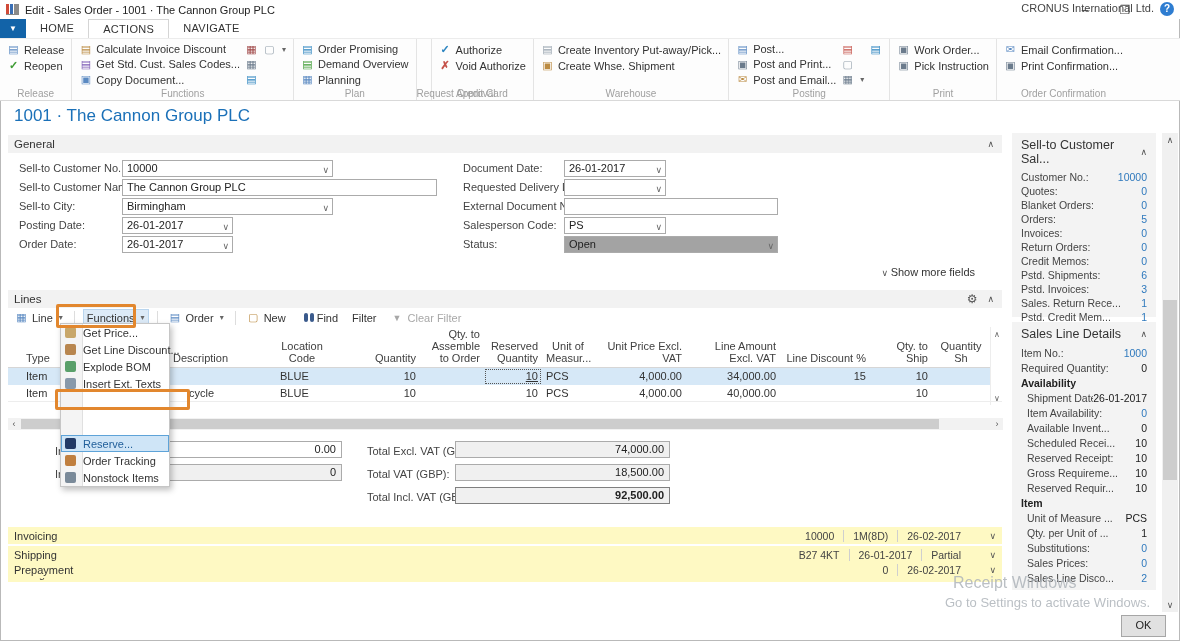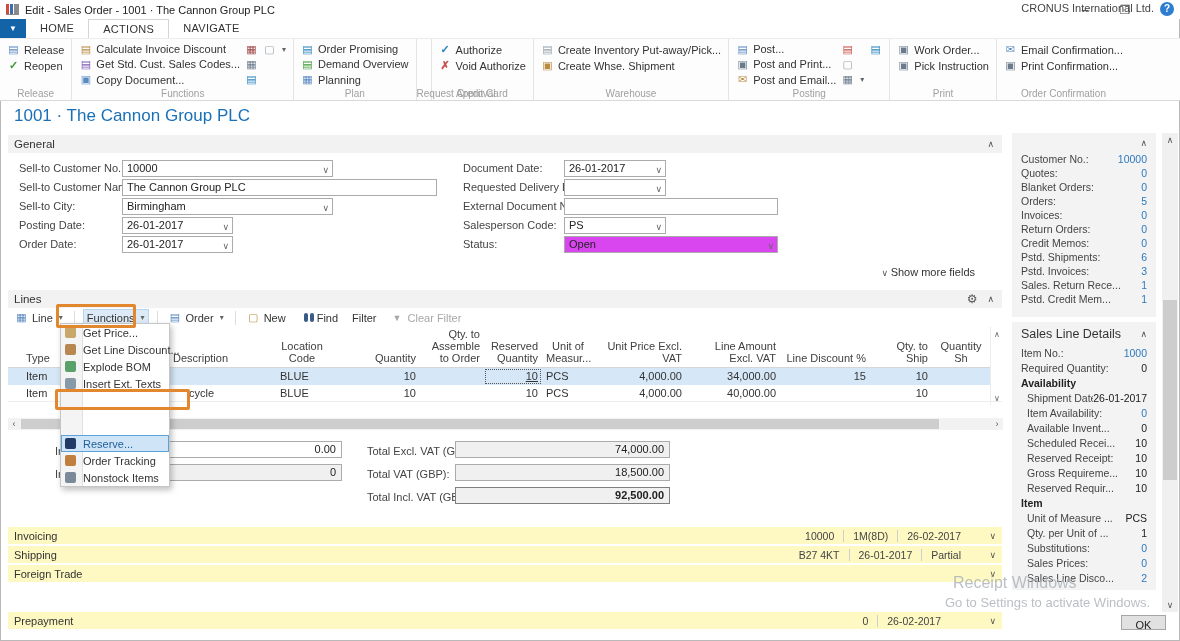--- a/index.html
+++ b/index.html
@@ -43,21 +43,21 @@
 
   
   .pagetitle{position:absolute;left:14px;top:106px;font-size:17px;color:#1a70b8;}
   .bar{position:absolute;left:8px;width:994px;height:18px;background:#f2f2f2;display:flex;align-items:center;padding:0 8px 0 6px;font-size:11.5px;color:#333;}
   .bar .chev{margin-left:auto;color:#555;font-size:9px;}
   .flabel{position:absolute;font-size:11px;color:#444;white-space:nowrap;}
   .combo,.tfield{position:absolute;height:17px;border:1px solid #ababab;background:#fff;font-size:11px;line-height:15px;padding:0 16px 0 4px;color:#222;}
   .tfield{padding-right:11px;}
   .combo .cv{position:absolute;right:3px;top:2px;color:#666;font-size:9px;font-style:normal;}
   .combo .cv::before{content:"∨";}
-  .combo.gray{background:#d946ef;}
+  .combo.gray{background:#a3a3a3;}
   .showmore{position:absolute;left:845px;top:266px;width:130px;text-align:right;color:#333;font-size:11px;}
   .showmore::before{content:"∨  ";font-size:9px;color:#555;}
 
   
   .ltoolbar{position:absolute;left:8px;top:308px;width:994px;height:19px;display:flex;align-items:center;gap:8px;padding-left:4px;background:#fff;}
   .tbtn{display:flex;align-items:center;gap:4px;color:#333;height:17px;padding:0 3px;white-space:nowrap;}
   .tbtn.hl{background:#dceaf7;border:1px solid #b9d5ee;}
   .tbtn.disabled{color:#a8a8a8;}
   .tsep{width:1px;height:14px;background:#ddd;}
 
@@ -123,21 +123,21 @@
   .annot{position:absolute;border:3px solid #e2872e;border-radius:2px;z-index:45;pointer-events:none;}
   .annot.a1{left:56px;top:304px;width:80px;height:24px;}
   .annot.a2{left:55px;top:389px;width:135px;height:21px;}
 
   
   .wm{position:absolute;color:#aeb4ba;z-index:60;pointer-events:none;opacity:.85;}
   .wm1{left:953px;top:574px;font-size:16px;}
   .wm2{left:945px;top:595px;font-size:13px;}
 
   
-  .okbtn{position:absolute;left:1121px;top:615px;width:45px;height:15px;background:#e1e1e1;border:1px solid #a6a6a6;font-size:11px;text-align:center;line-height:19px;color:#222;}
+  .okbtn{position:absolute;left:1121px;top:615px;width:45px;height:22px;background:#e1e1e1;border:1px solid #a6a6a6;font-size:11px;text-align:center;line-height:19px;color:#222;}
 </style>
 </head>
 <body>
 
 <div class="titlebar">
   <span class="appicon"></span>
   <span class="wtitle">Edit - Sales Order - 1001 · The Cannon Group PLC</span>
 </div>
 <div class="wctrls">
   <span class="wctrl">–</span>
@@ -483,31 +483,32 @@
     <span class="ftab-val">26-01-2017</span>
     <span class="ftab-val">Partial</span>
   </span>
   <span class="chev">∨</span>
 </div>
 <div class="ftab" style="top:565px;">
   <span>Foreign Trade</span>
   <span class="ftab-vals"></span>
   <span class="chev">∨</span>
 </div>
-<div class="ftab" style="top:612px;gap:20px;">
+<div class="ftab" style="top:561px;">
   <span>Prepayment</span>
   <span class="ftab-vals">
     <span class="ftab-val">0</span>
     <span class="ftab-val">26-02-2017</span>
   </span>
   <span class="chev">∨</span>
 </div>
 
 <div class="fb" style="top:133px;height:184px;">
   <div class="fb-head">
+    <span>Sell-to Customer Sal...</span>
     <span class="chev">∧</span>
   </div>
   <div>
 
       <div class="fb-row">
         <span class="fb-label">Customer No.:</span>
         <span class="fb-value link">10000</span>
       </div>
 
       <div class="fb-row">

